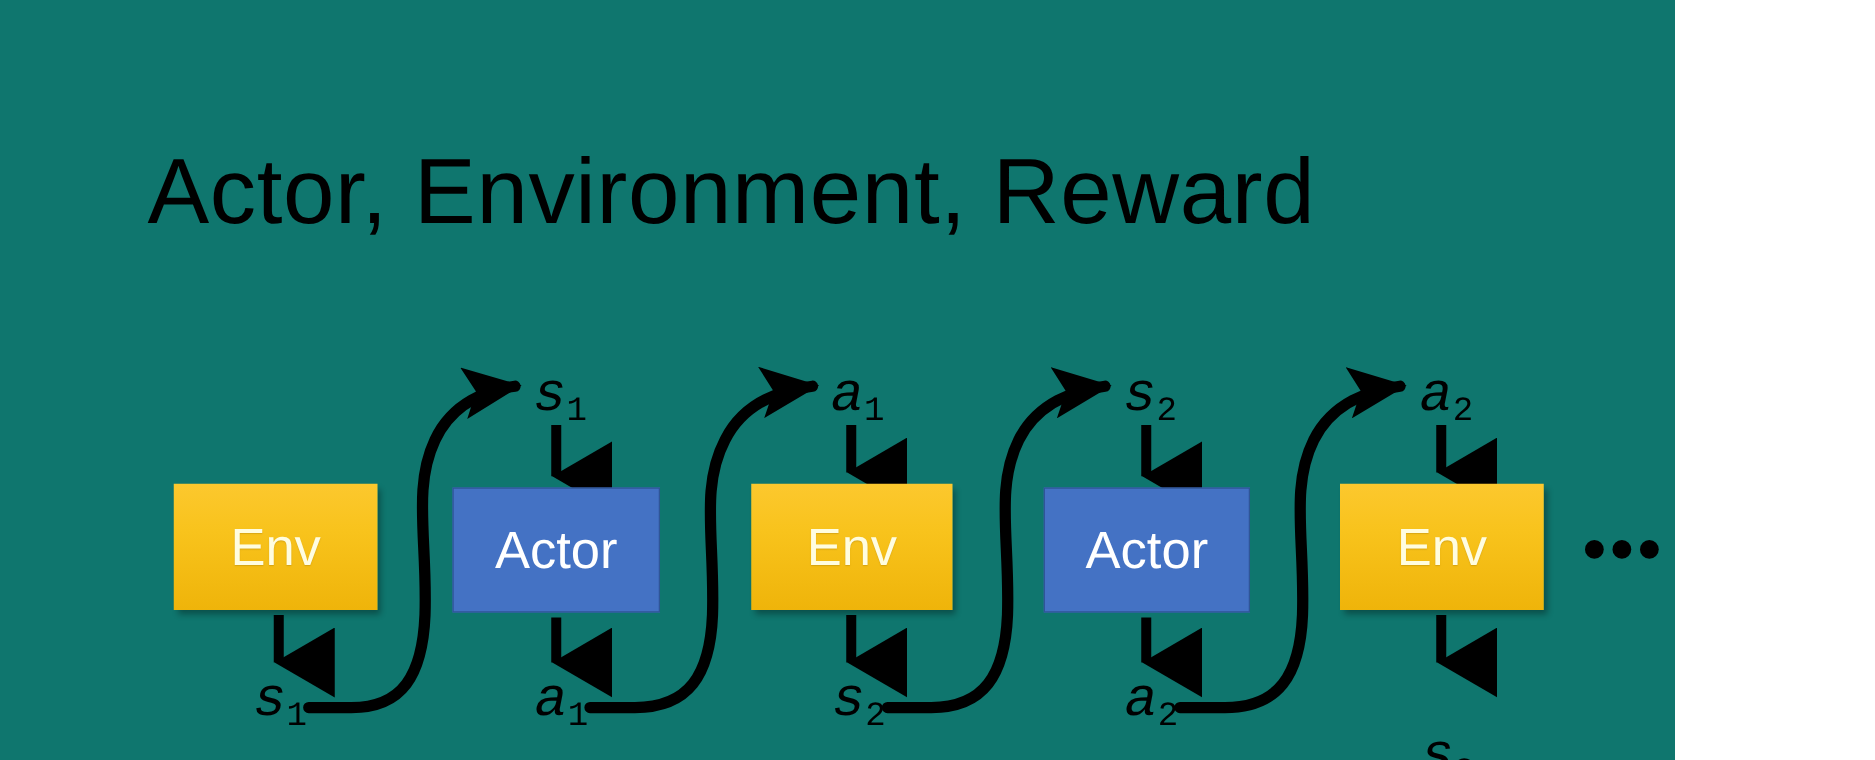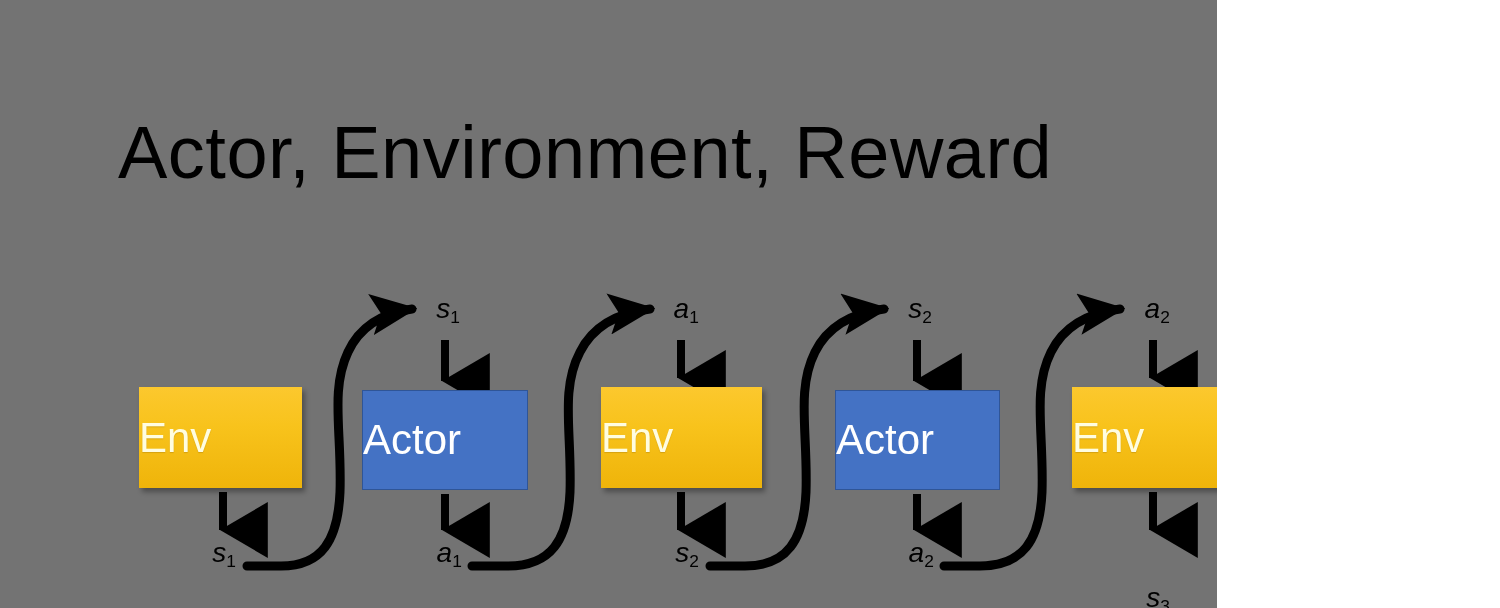--- a/index.html
+++ b/index.html
@@ -2,23 +2,23 @@
 <html><head>
 <meta charset="utf-8">
 <style>
   html, body {
     margin: 0;
     padding: 0;
     background: #ffffff;
   }
   #slide {
     position: relative;
-    width: 1217px;
+    width: 1340px;
     height: 608px;
-    background: #737373;
+    background: #0f766e;
     overflow: hidden;
     font-family: "Liberation Sans", sans-serif;
   }
 
   
   #title {
     position: absolute;
     left: 118px;
     top: 116px;
     font-family: "Liberation Sans", sans-serif;
@@ -45,20 +45,21 @@
     width: 1500px;
     height: 608px;
     pointer-events: none;
   }
 
   
   .node-box {
     position: absolute;
     display: flex;
     align-items: center;
+    justify-content: center;
     box-sizing: border-box;
   }
   .node-box .node-label {
     font-family: "Liberation Sans", sans-serif;
     font-size: 42px;
     font-weight: 400;
     line-height: 1;
   }
   .node-env {
     background: linear-gradient(180deg, #FCC82E 0%, #F8C31C 38%, #EFB40A 100%);
@@ -73,23 +74,23 @@
     background: #4472C4;
     border: 1.5px solid #2F5597;
   }
   .node-actor .node-label {
     color: #FFFFFF;
   }
 
   
   .math-label {
     position: absolute;
-    font-family: Liberation Sans, sans-serif;
+    font-family: Liberation Mono, monospace;
     font-style: italic;
-    font-size: 28px;
+    font-size: 44px;
     color: #000000;
     white-space: nowrap;
     line-height: 1;
     transform: translateX(-50%);
   }
   .math-label sub {
     font-style: normal;
     font-size: 0.62em;
     vertical-align: baseline;
     position: relative;

